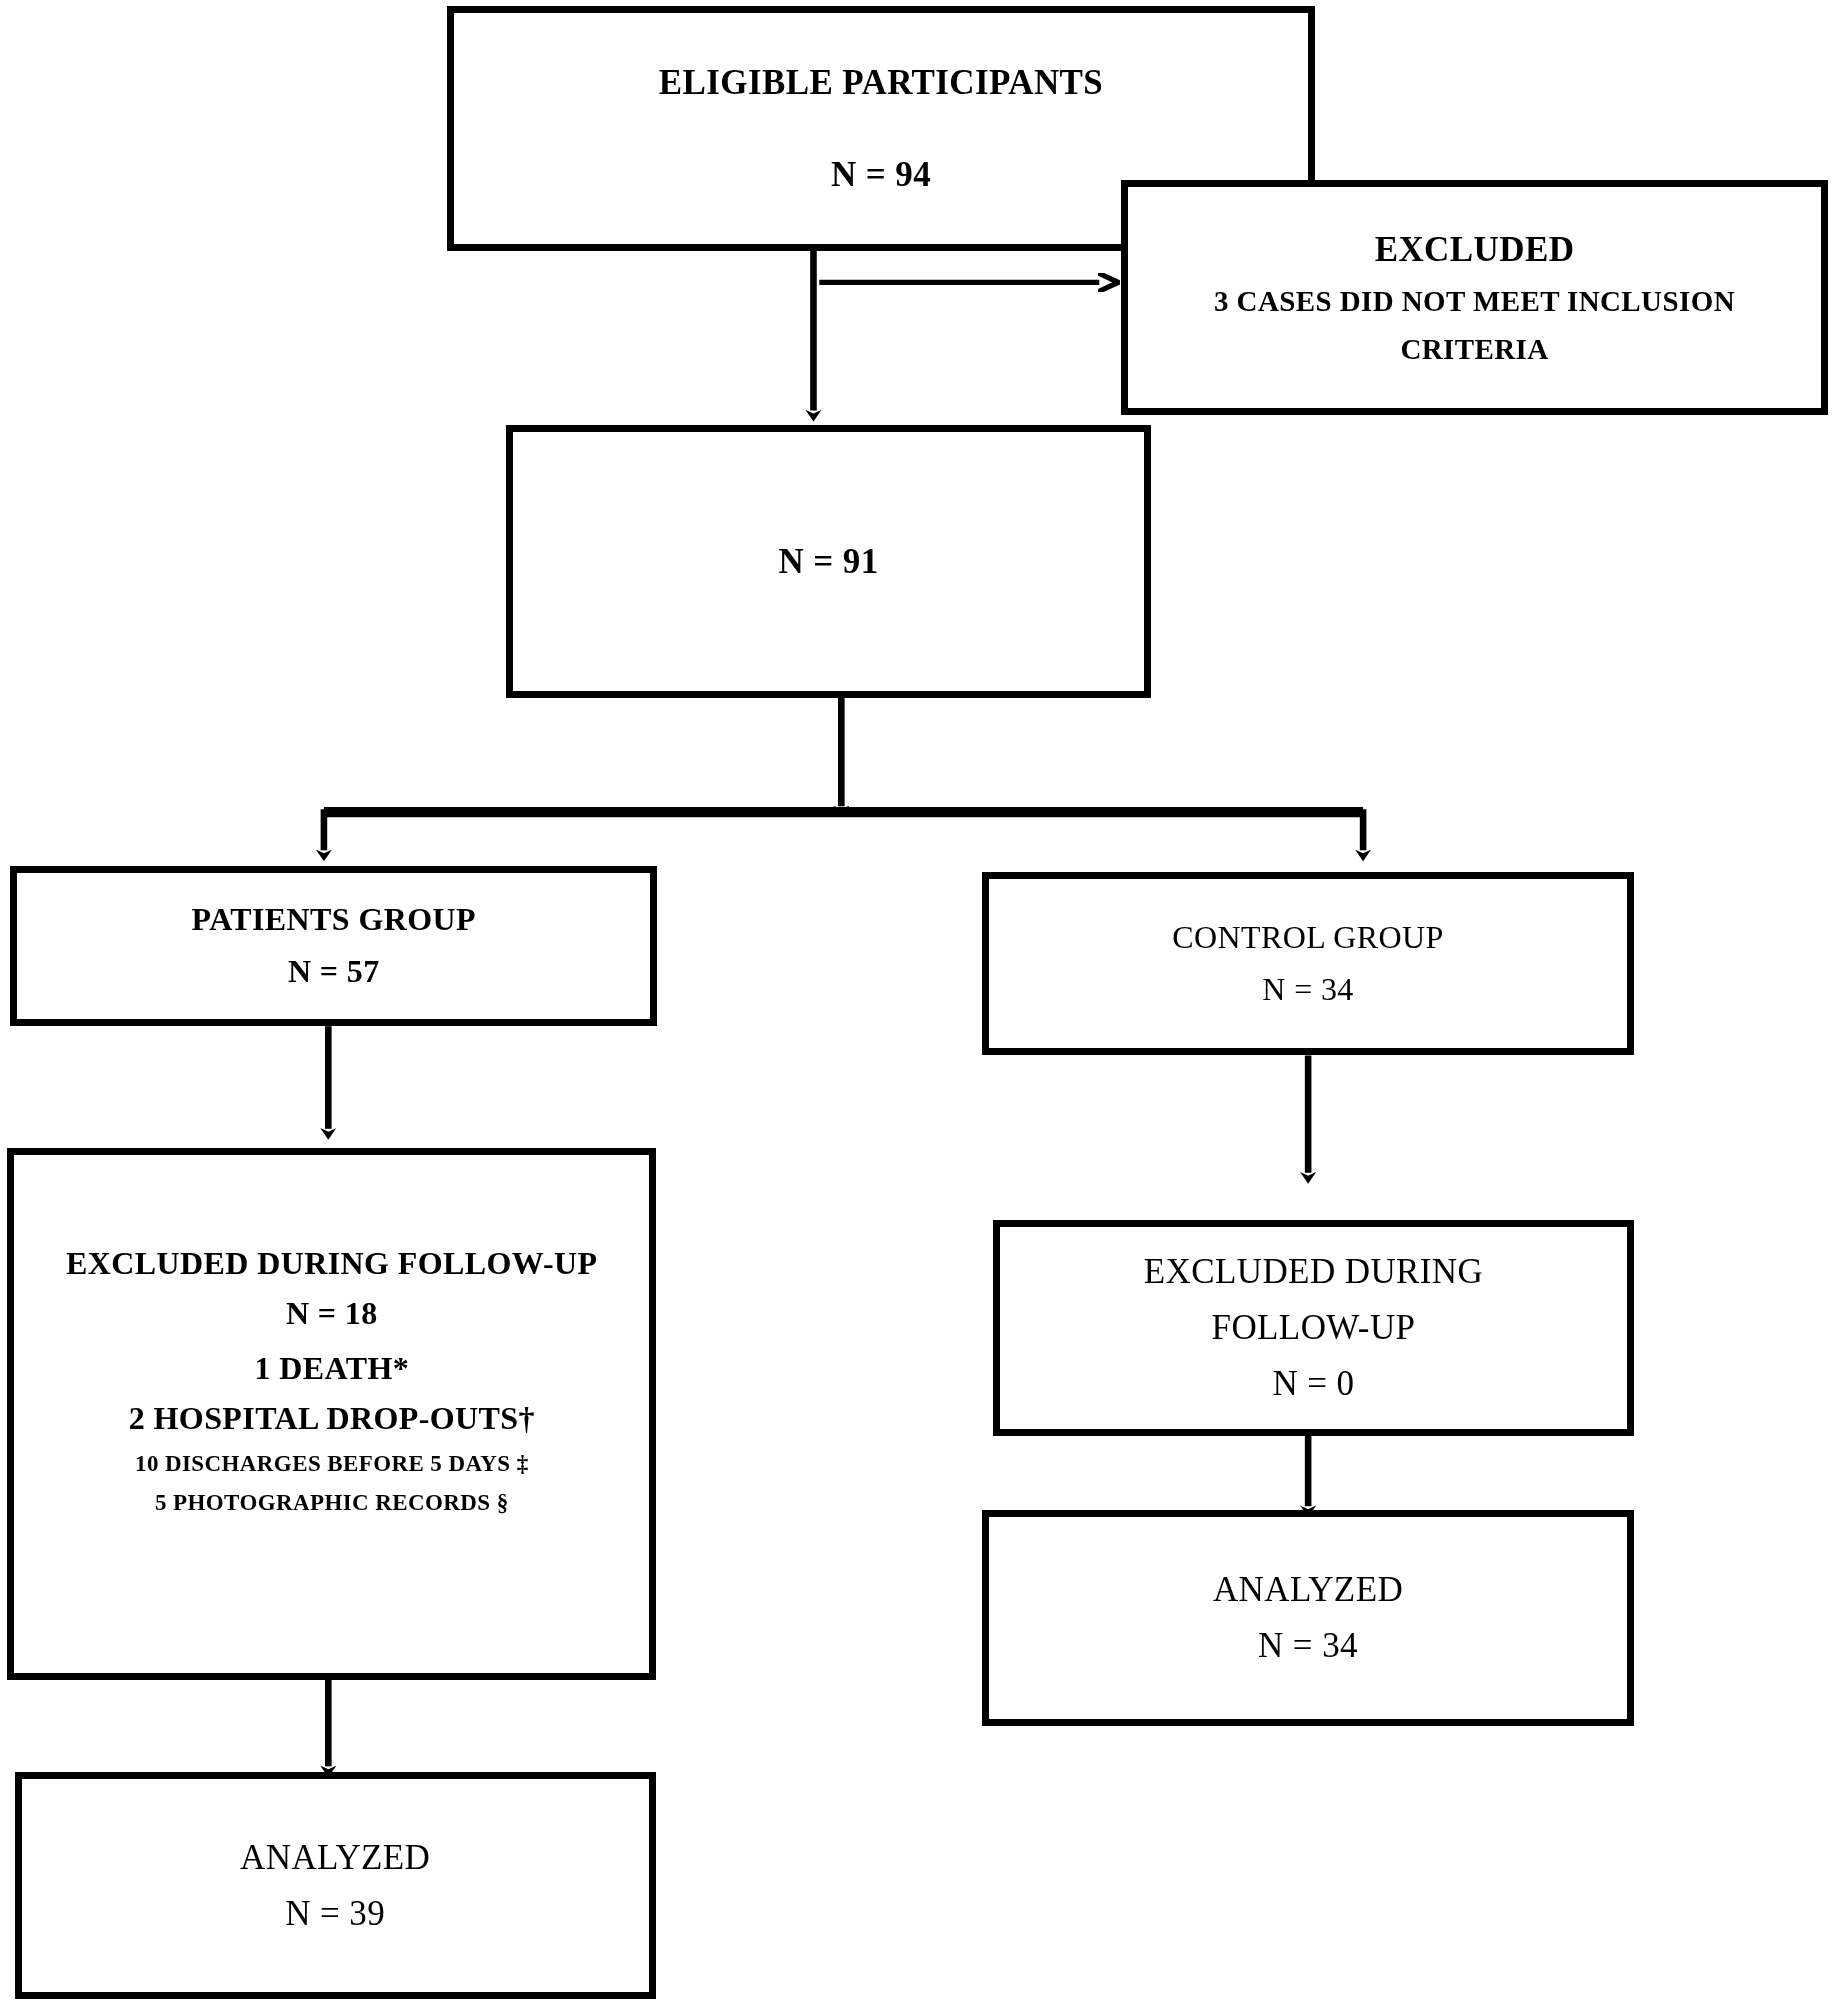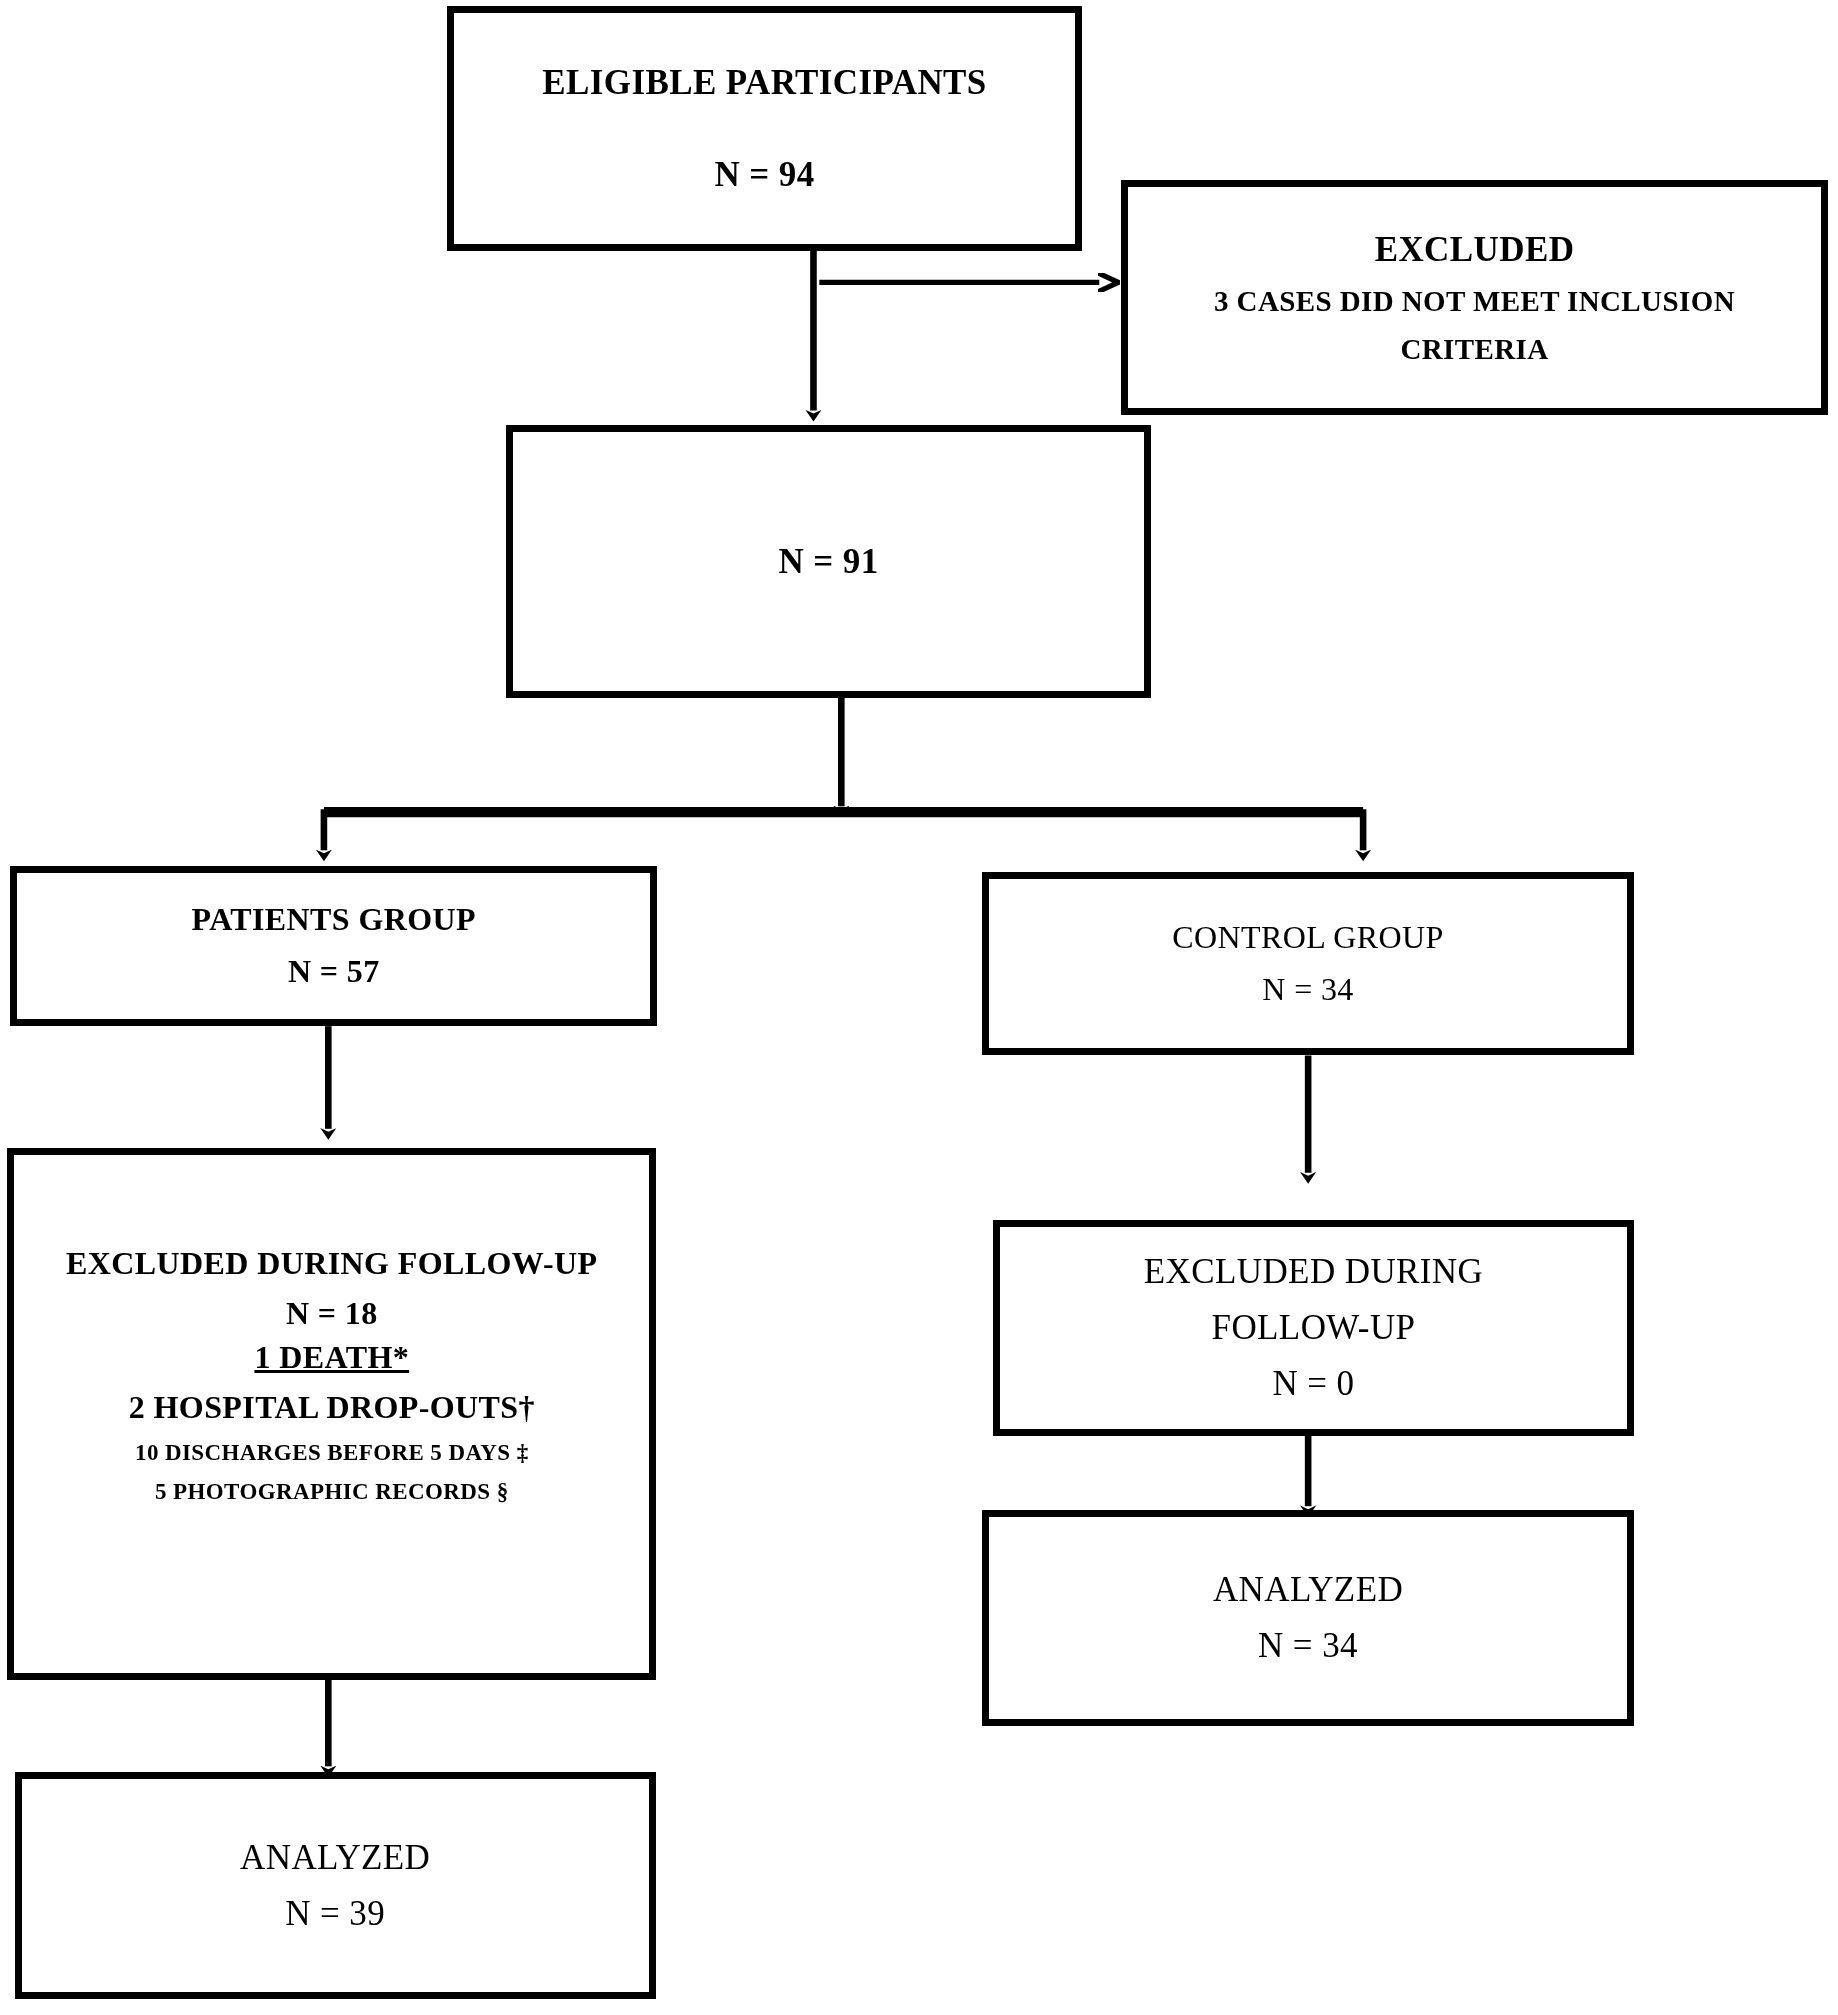--- a/index.html
+++ b/index.html
@@ -56,21 +56,21 @@
 
   <g>
     <line x1="1785" y1="1440" x2="1785" y2="1600" stroke="#000" stroke-width="9" marker-end="url(#ahead)"></line>
   </g>
 
   <g>
     <line x1="1785" y1="1900" x2="1785" y2="2055" stroke="#000" stroke-width="9" marker-end="url(#ahead)"></line>
   </g>
 </svg>
 
-<div class="node-box pad-lines" style="left:447px;top:5.9px;width:635px;height:245px;gap:36px;">
+<div class="node-box pad-lines" style="left:447px;top:5.9px;width:868px;height:245px;gap:36px;">
   <span class="ln b s48">ELIGIBLE PARTICIPANTS</span>
   <span class="ln b s48">N = 94</span>
 </div>
 
 <div class="node-box pad-lines" style="left:1121px;top:180px;width:707px;height:235px;">
   <span class="ln b s48">EXCLUDED</span>
   <span class="ln b s40">3 CASES DID NOT MEET INCLUSION</span>
   <span class="ln b s40">CRITERIA</span>
 </div>
 
@@ -84,21 +84,21 @@
 </div>
 
 <div class="node-box pad-lines" style="left:982px;top:872px;width:652px;height:183px;">
   <span class="ln r s44">CONTROL GROUP</span>
   <span class="ln r s44">N = 34</span>
 </div>
 
 <div class="node-box" style="left:7.3px;top:1148px;width:649px;height:532px;justify-content:flex-start;padding-top:88px;">
   <span class="ln b s44">EXCLUDED DURING FOLLOW-UP</span>
   <span class="ln b s44" style="margin-top:8.8px;">N = 18</span>
-  <span class="ln b s44" style="margin-top:2px;text-decoration:underline;">1 DEATH*</span>
+  <span class="ln b s44" style="margin-top:13px;">1 DEATH*</span>
   <span class="ln b s44" style="margin-top:8.8px;">2 HOSPITAL DROP-OUTS†</span>
   <span class="ln b s42" style="margin-top:8.8px;">10 DISCHARGES BEFORE 5 DAYS ‡</span>
   <span class="ln b s42" style="margin-top:9px;">5 PHOTOGRAPHIC RECORDS §</span>
 </div>
 
 <div class="node-box pad-lines" style="left:993px;top:1220px;width:641px;height:216px;">
   <span class="ln r s48">EXCLUDED DURING</span>
   <span class="ln r s48">FOLLOW-UP</span>
   <span class="ln r s48">N = 0</span>
 </div>

